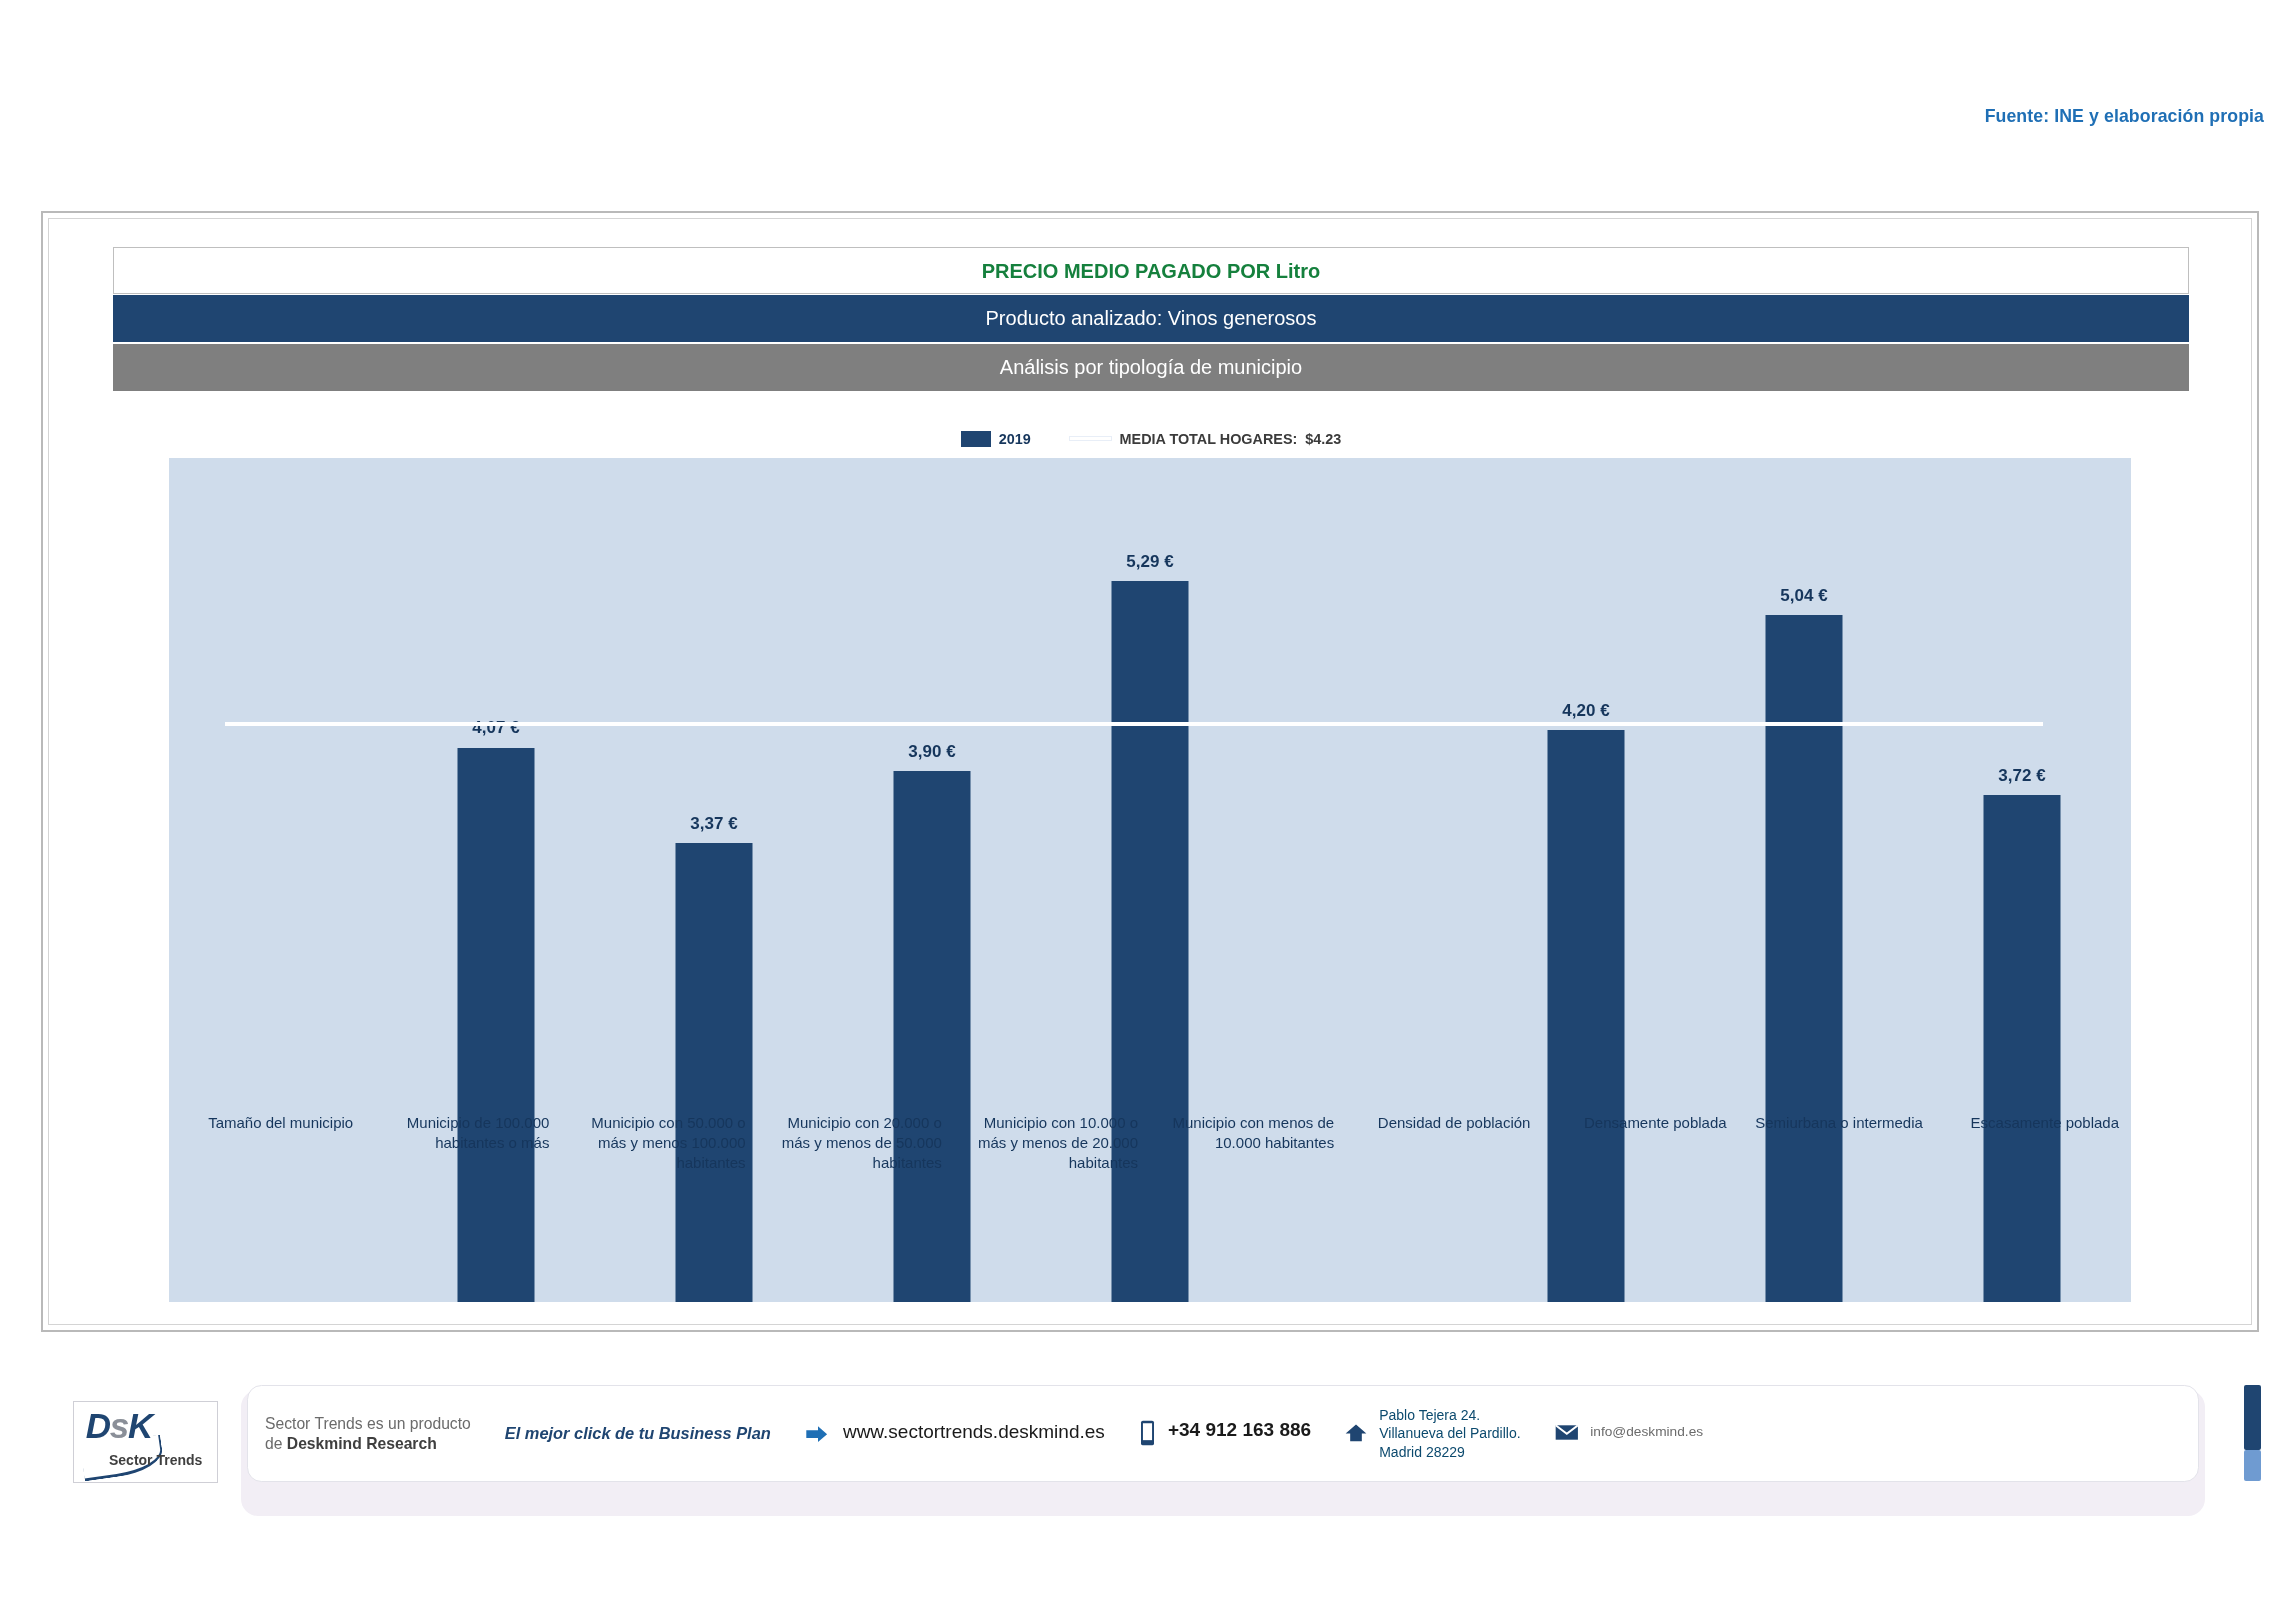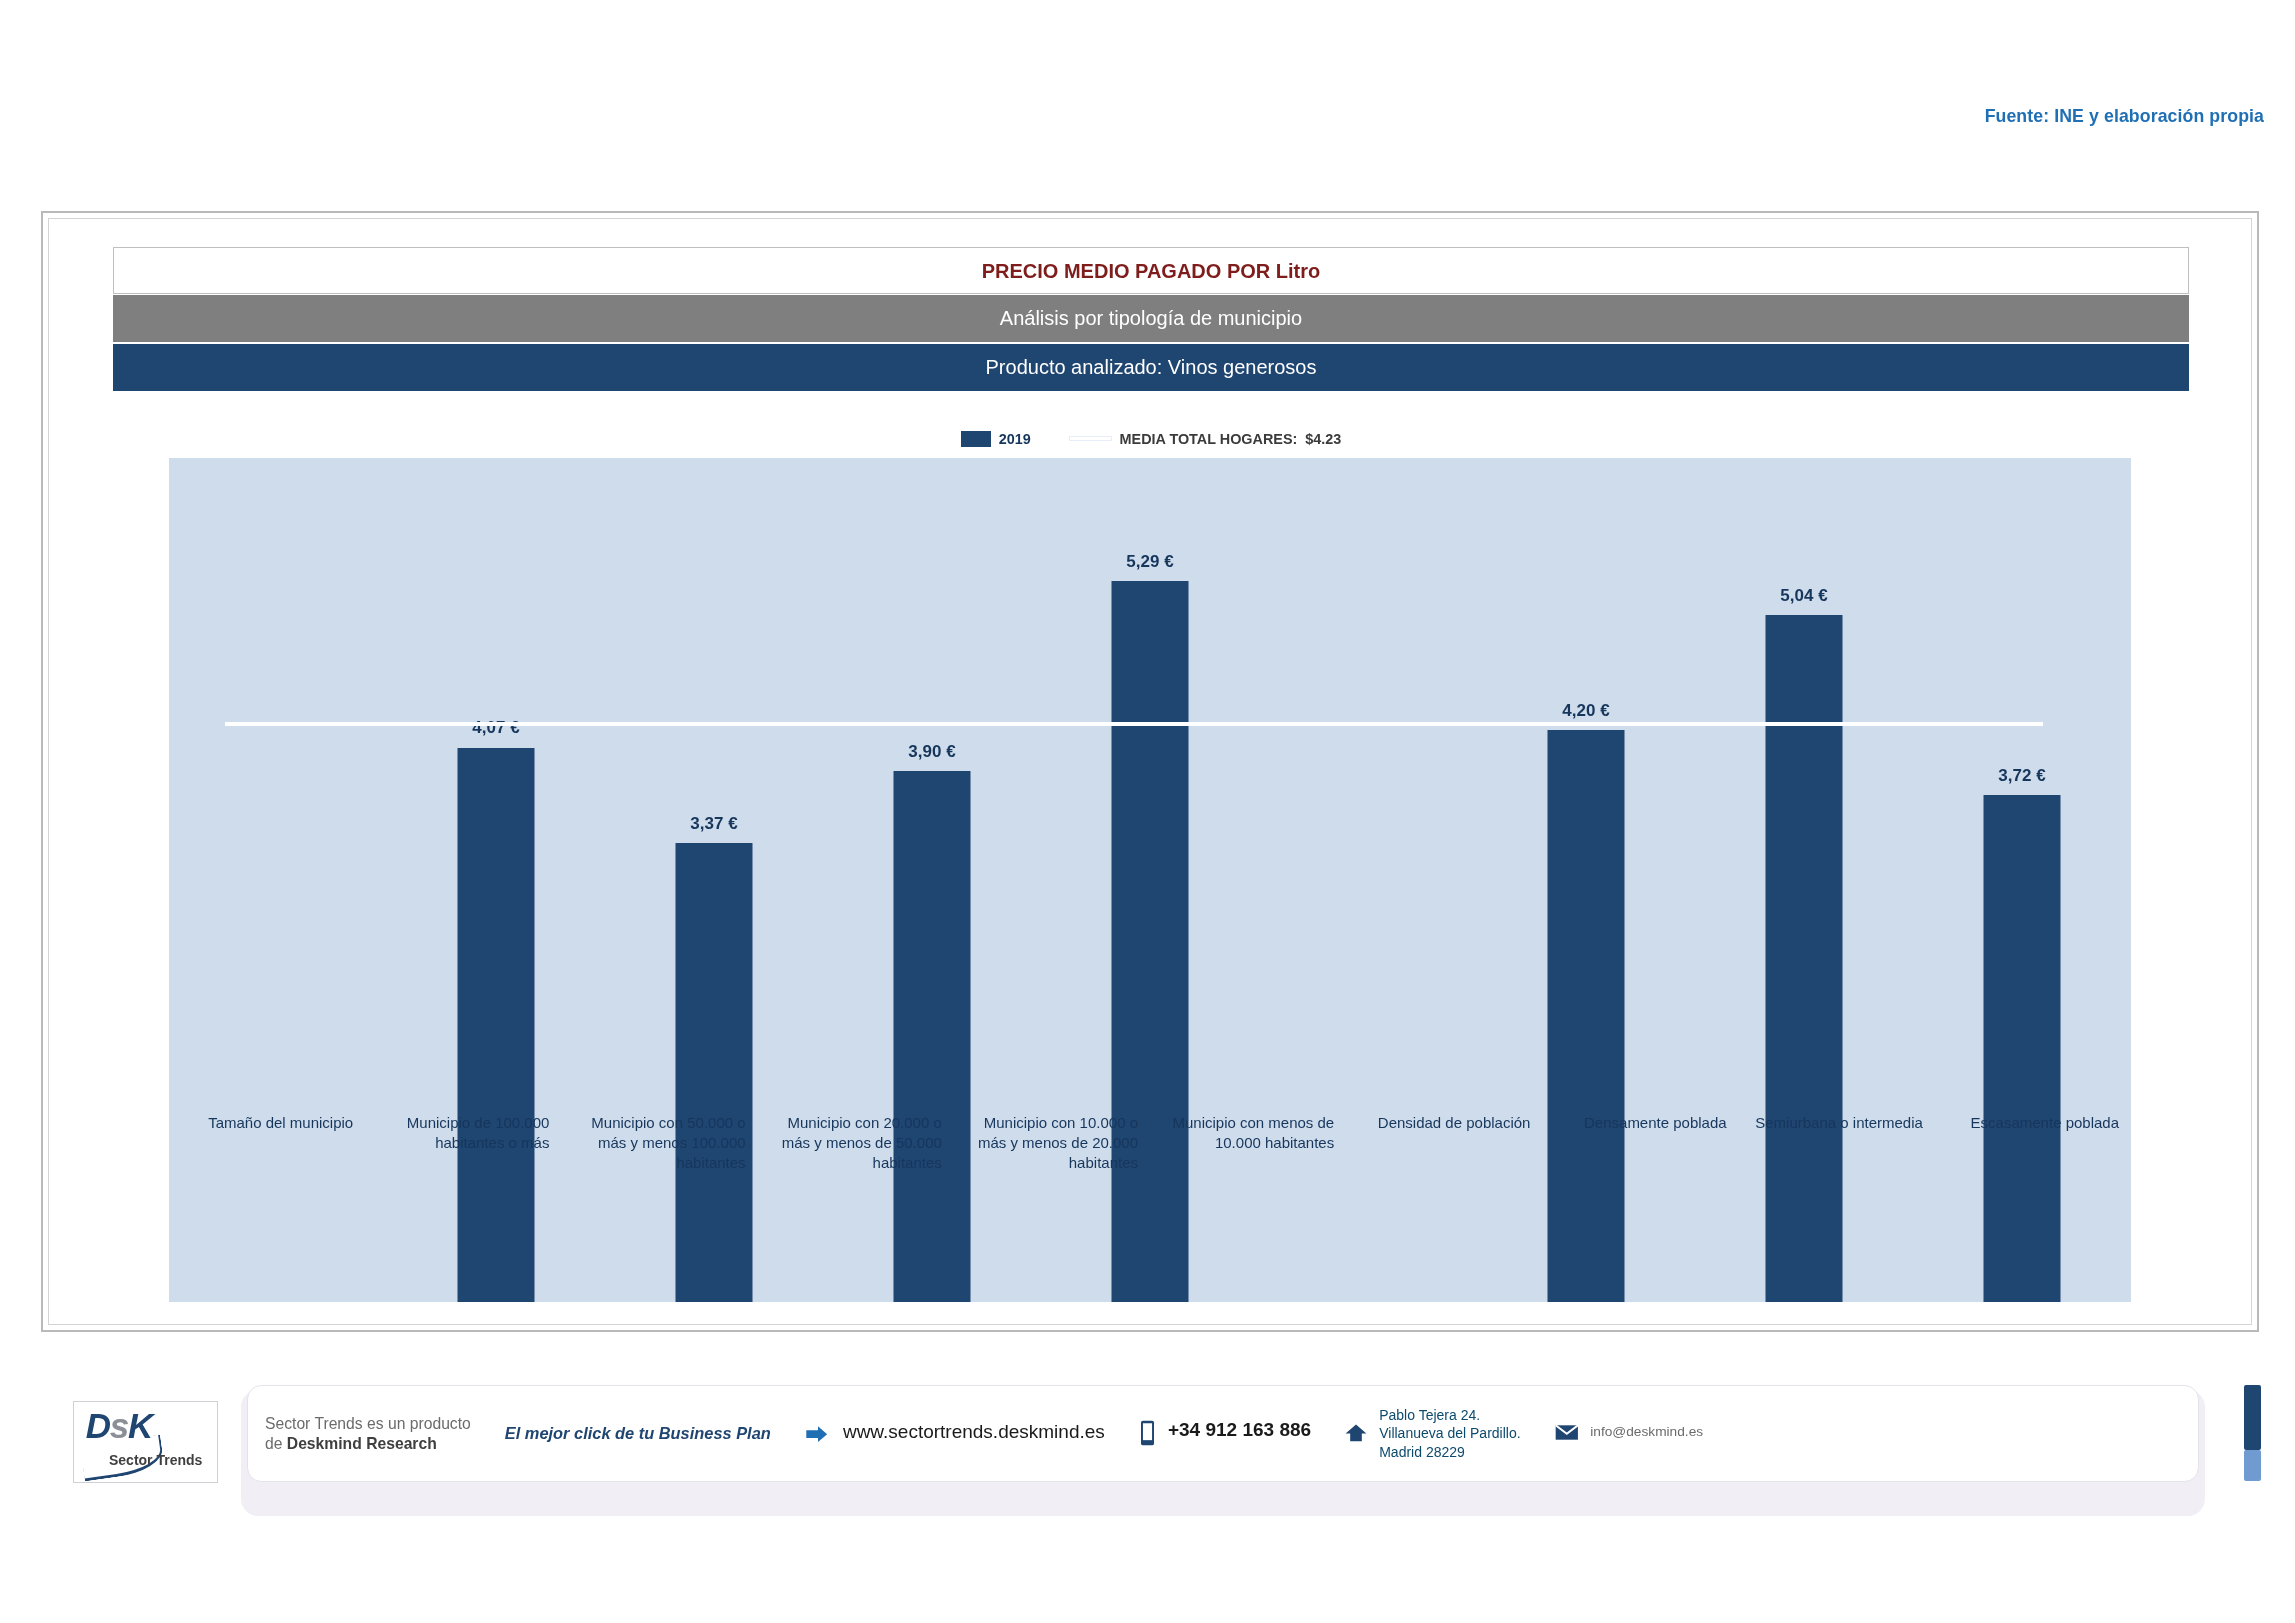--- a/index.html
+++ b/index.html
@@ -54,21 +54,21 @@
   }
   .band {
     box-sizing: border-box;
     text-align: center;
     font-size: 20px;
   }
   .band-title {
     height: 47px;
     line-height: 46px;
     border: 1.3px solid #bfbfbf;
-    color: #7f1d1d;
+    color: #15803d;
     font-weight: bold;
   }
   .band-blue {
     height: 47px;
     line-height: 47px;
     background: #1f4571;
     color: #ffffff;
     margin-top: 1.3px;
   }
   .band-gray {
@@ -266,22 +266,22 @@
 <body>
 
 <div class="source-note">Fuente: INE y elaboración propia</div>
 
 <div class="frame-outer">
   <div class="frame-inner"></div>
 </div>
 
 <div class="card">
   <div class="band band-title">PRECIO MEDIO PAGADO POR Litro</div>
+  <div class="band band-blue">Producto analizado: Vinos generosos</div>
   <div class="band band-gray">Análisis por tipología de municipio</div>
-  <div class="band band-blue">Producto analizado: Vinos generosos</div>
 </div>
 
 <div class="legend">
   <div class="legend-item">
     <span class="legend-swatch"></span>
     <span>2019</span>
   </div>
   <div class="legend-item">
     <span class="legend-line"></span>
     <span class="legend-label-muted">MEDIA TOTAL  HOGARES:</span>

